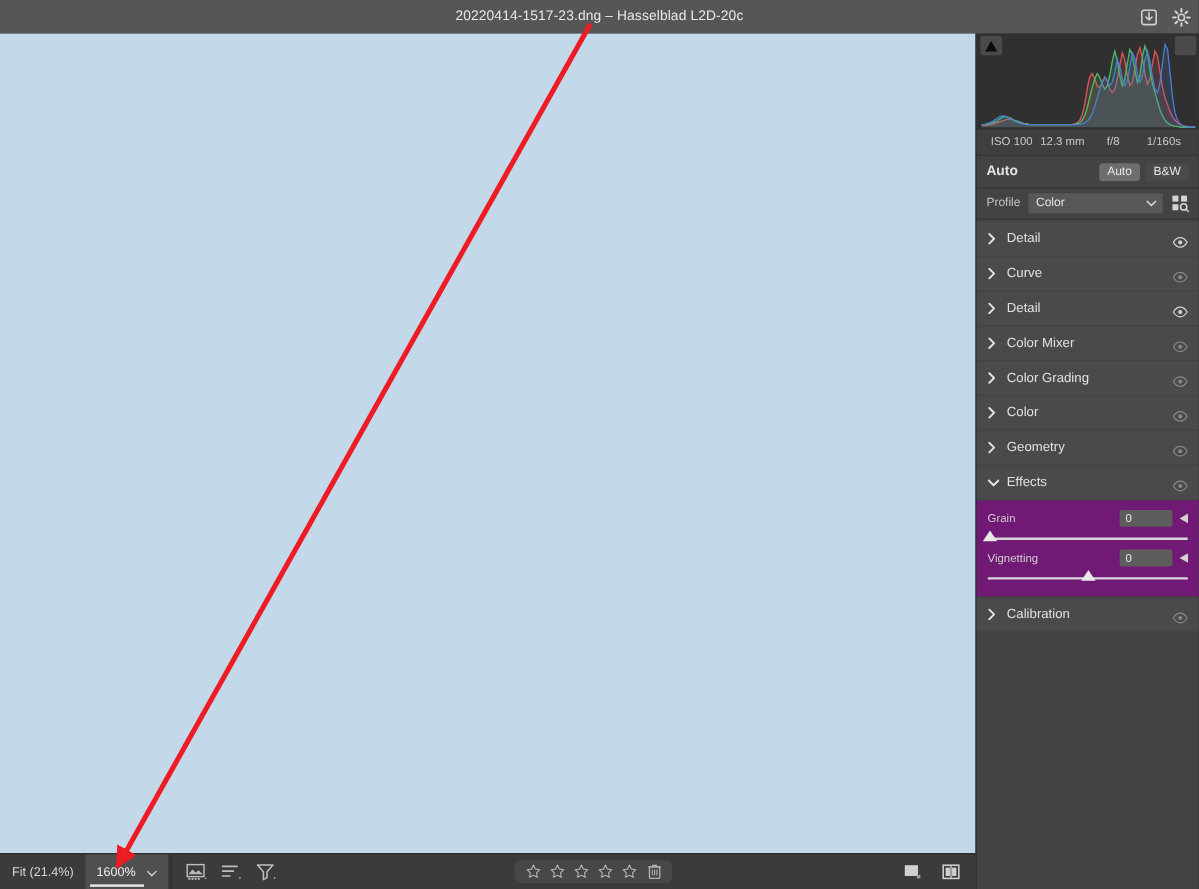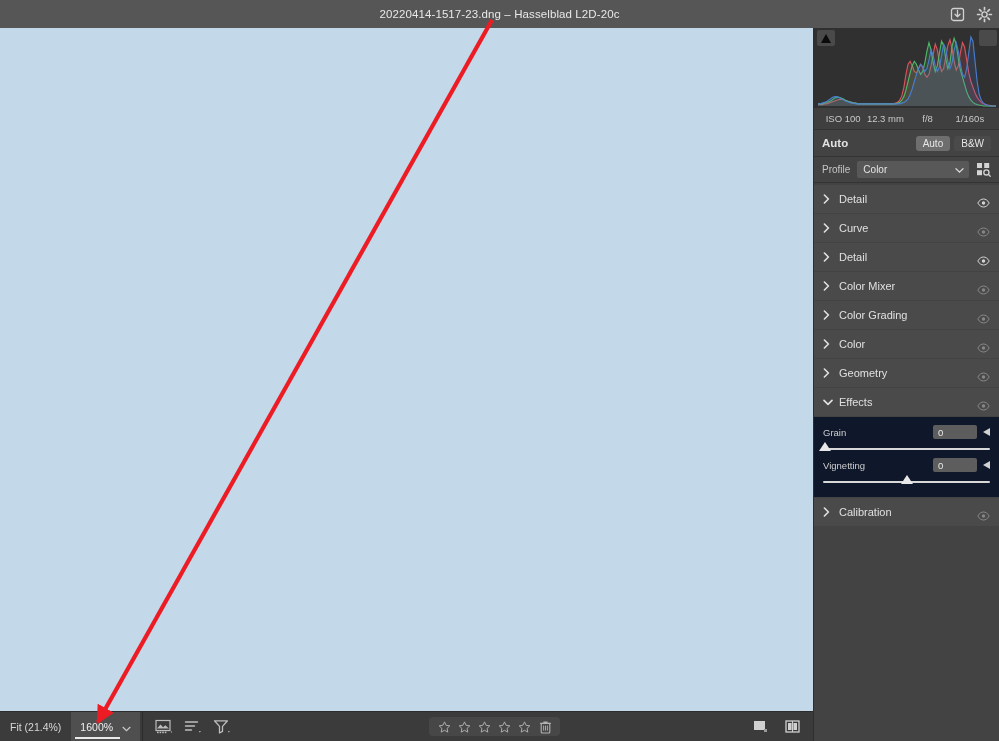--- a/index.html
+++ b/index.html
@@ -133,21 +133,21 @@
   .section .chev-wrap { width: 14px; display: flex; align-items: center; }
   .section .sec-label {
     flex: 1; font-size: 11px; color: #e0e0e0; margin-left: 2px;
   }
   .eye { width: 13px; height: 10px; cursor: pointer; }
   .eye.dim { opacity: .42; }
   .eye.bright { opacity: .95; }
 
   
   .section-body {
-    background: #0f172a;
+    background: #701a75;
     padding: 4px 9px 10px 9px;
     margin-bottom: 1px;
   }
   .slider-row {
     margin-top: 3px;
   }
   .slider-head {
     display: flex; align-items: center; height: 16px;
   }
   .slider-name { flex: 1; font-size: 9.5px; color: #cfcfcf; }

